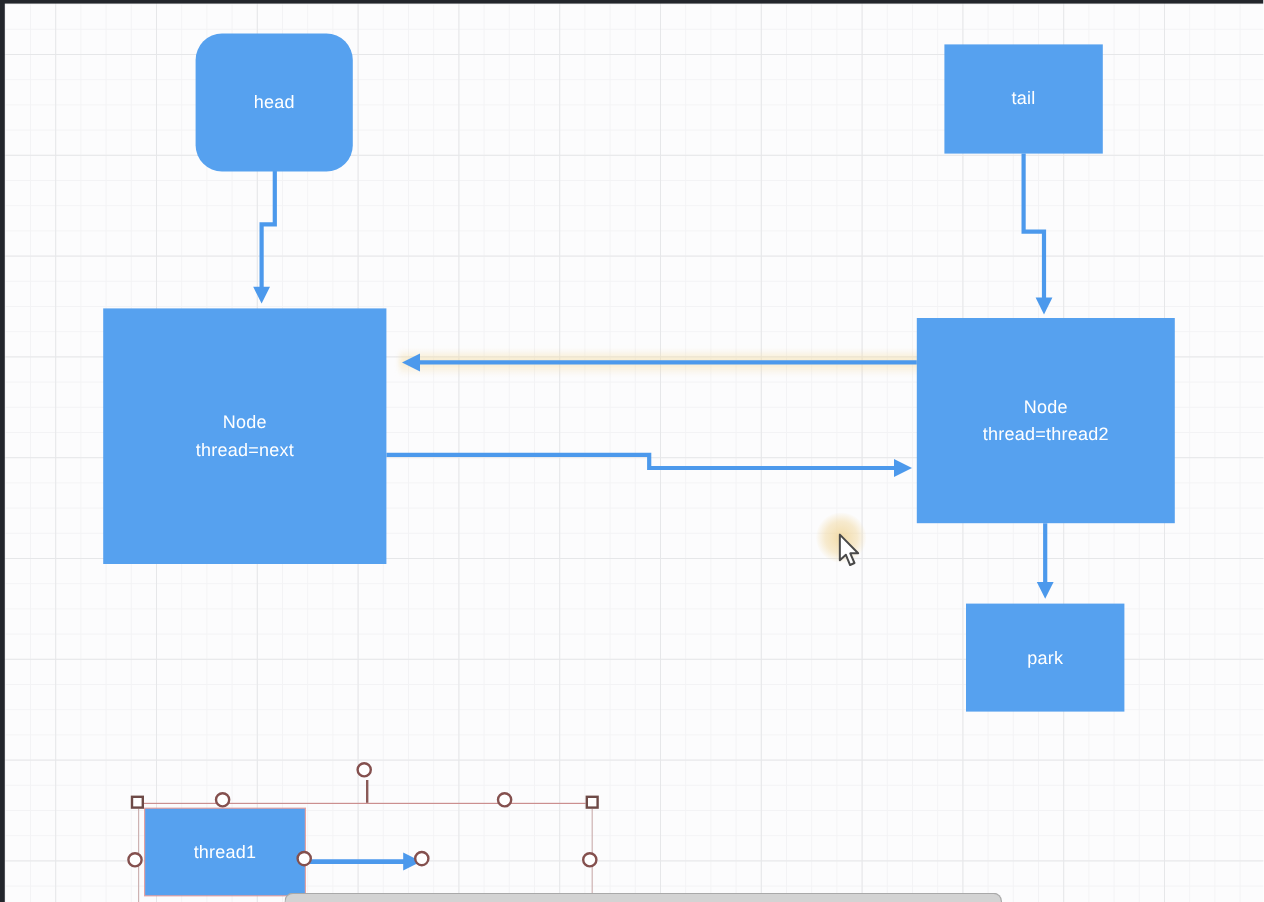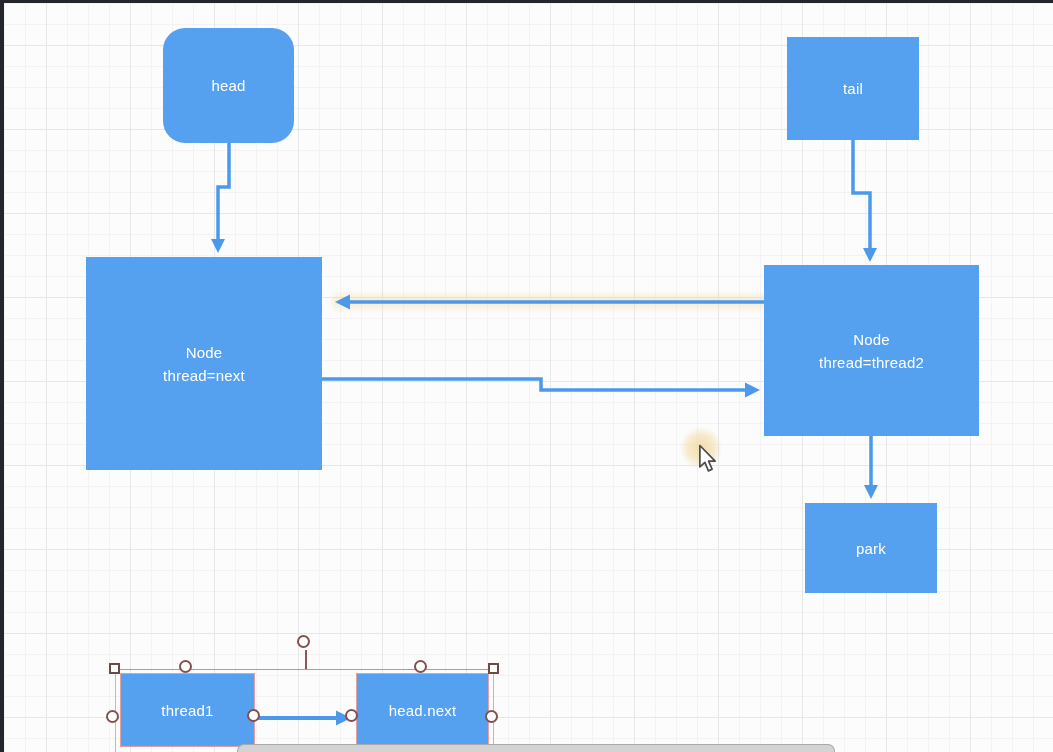--- a/index.html
+++ b/index.html
@@ -31,21 +31,21 @@
   svg.wires path { stroke: #4c99ec; stroke-width: 3.5; fill: none; }
   svg.wires polygon { fill: #4c99ec; }
 
   .node {
     position: absolute; background: #56a1ef; color: #fff;
     display: flex; flex-direction: column; align-items: center; justify-content: center;
     font-size: 15px; line-height: 23px; text-align: center; z-index: 5;
     letter-spacing: 0.2px;
   }
   .n-head      { left: 163px; top:  28px; width: 131px; height: 115px; border-radius: 22px; }
-  .n-tail      { left: 787px; top:  37px; width: 132px; height: 103px; }
+  .n-tail      { left: 787px; top:  37px; width: 132px; height: 91px; }
   .n-null      { left:  86px; top: 257px; width: 236px; height: 213px; }
   .n-thread2   { left: 764px; top: 265px; width: 215px; height: 171px; }
   .n-park      { left: 805px; top: 503px; width: 132px; height: 90px; align-items: center; }
   .n-thread1   { left: 121px; top: 674px; width: 133px; height: 72px; }
   .n-headnext  { left: 357px; top: 674px; width: 131px; height: 72px; }
   .node.sel { box-shadow: 0 0 0 1px rgba(222,146,146,0.85); text-align: right; }
 
   .sel-bounds {
     position: absolute; left: 115px; top: 669px; width: 379px; height: 83px; z-index: 8;
     border-top: 1px solid #cb8f8f; border-left: 1px solid #cdb2b2; border-right: 1px solid #cdb2b2;
@@ -136,23 +136,20 @@
   </div>
 
   <div class="node n-park">
     <span>park</span>
   </div>
 
   <div class="node n-thread1 sel">
     <span>thread1</span>
   </div>
 
-  <div class="node n-headnext sel">
-    <span>head.next</span>
-  </div>
 
   <div class="sel-bounds"></div>
   <div class="rot-stem"></div>
   <div class="h-ci ci-rot"></div>
   <div class="h-sq sq-tl"></div>
   <div class="h-sq sq-tr"></div>
   <div class="h-ci ci-t1"></div>
   <div class="h-ci ci-t2"></div>
   <div class="h-ci ci-l"></div>
   <div class="h-ci ci-r"></div>

